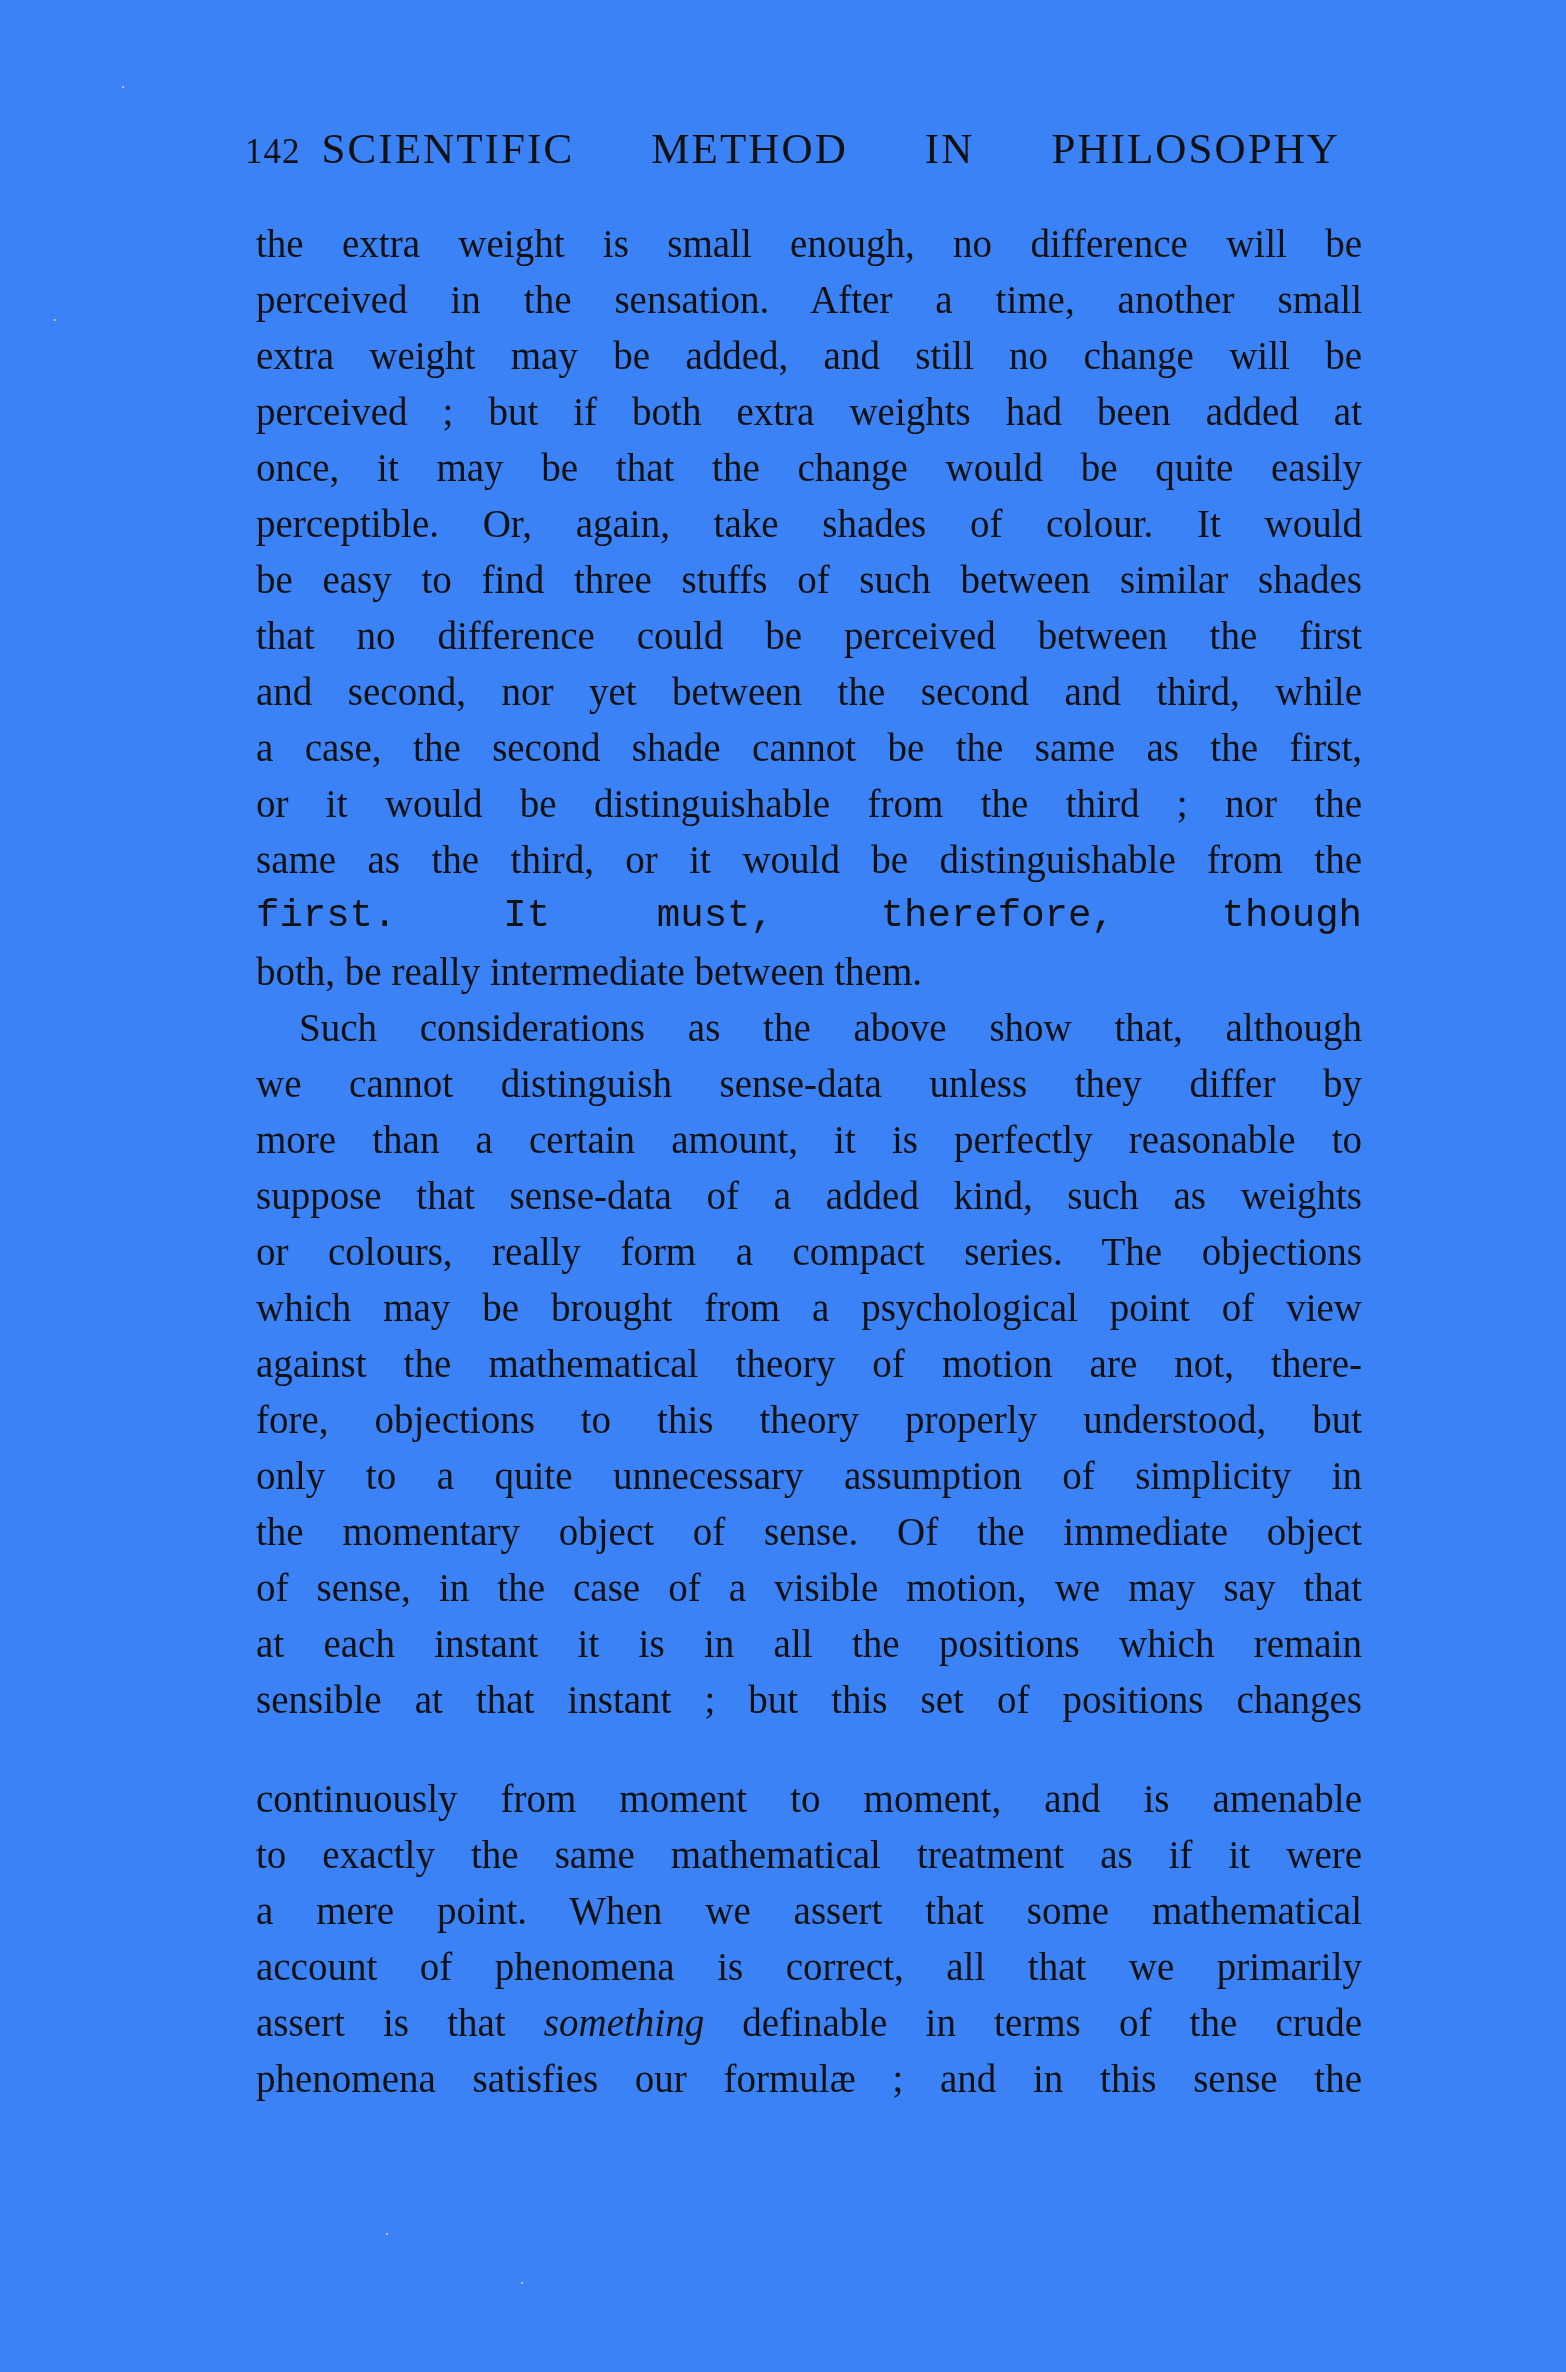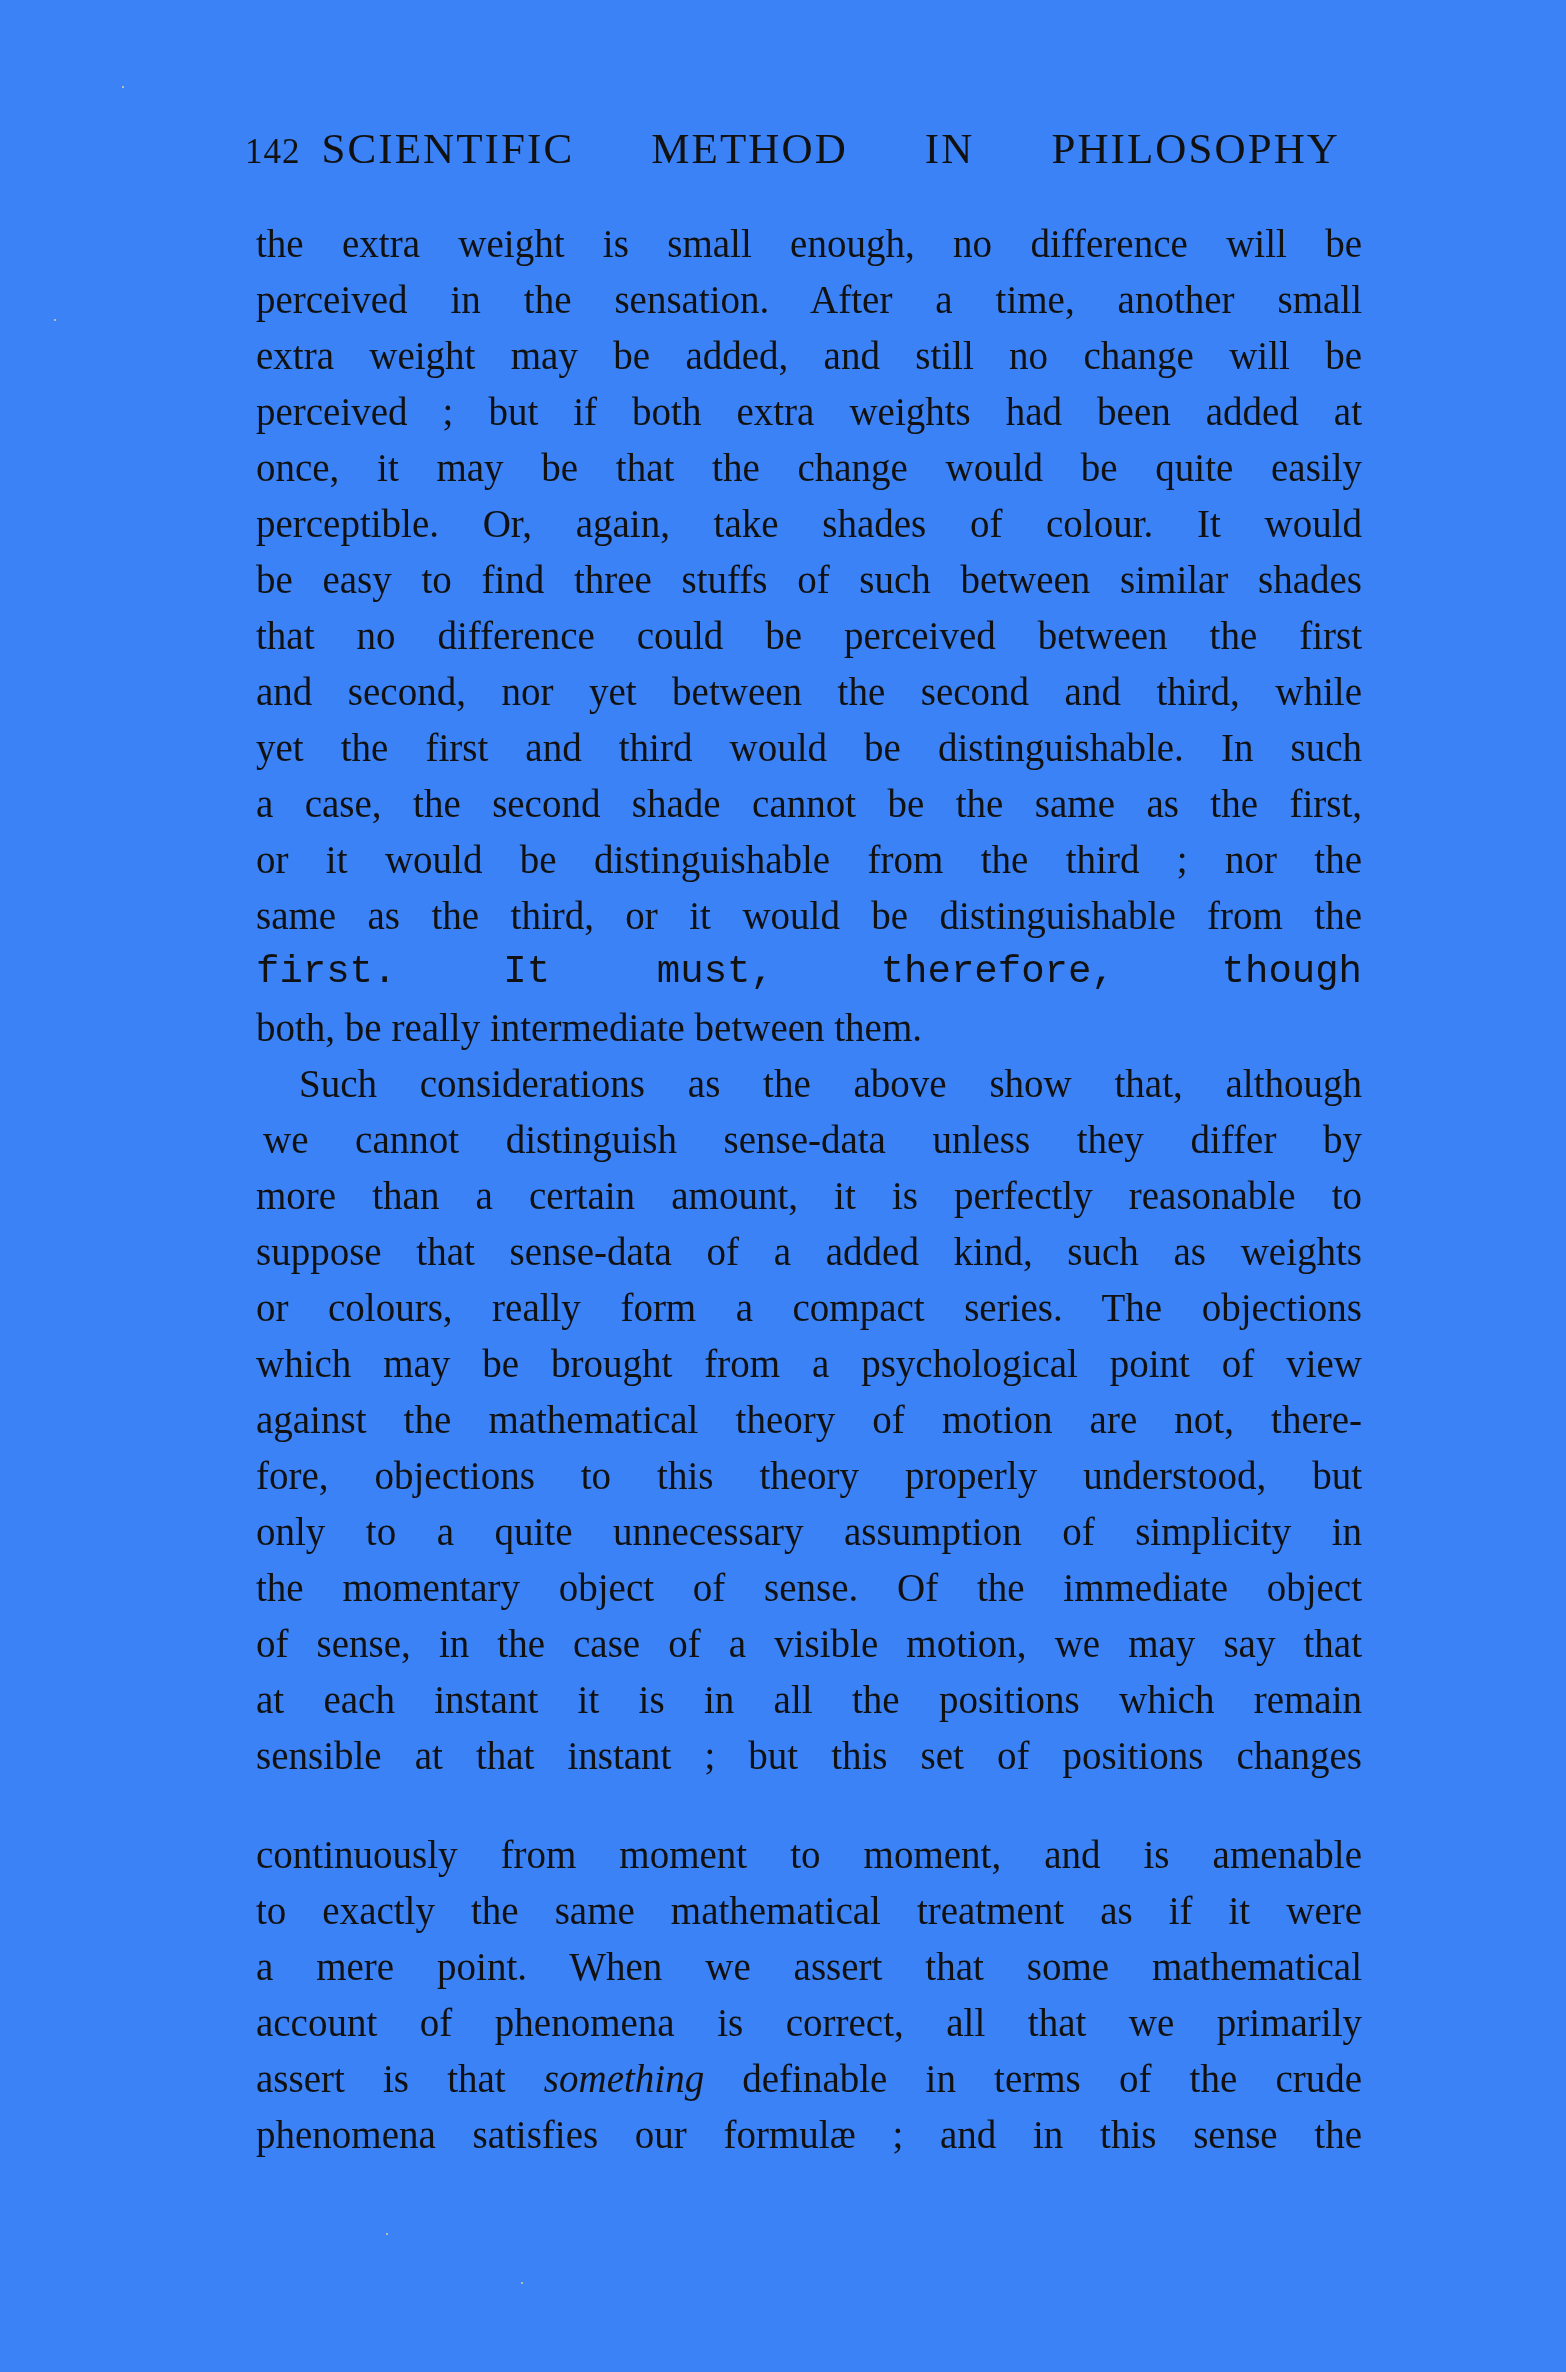--- a/index.html
+++ b/index.html
@@ -38,31 +38,30 @@
     <div>
       <span class="line" style="white-space: normal; overflow: hidden;">the extra weight is small enough, no difference will be</span>
       <span class="line" style="white-space: normal; overflow: hidden;">perceived in the sensation.  After a time, another small</span>
       <span class="line" style="white-space: normal; overflow: hidden;">extra weight may be added, and still no change will be</span>
       <span class="line" style="white-space: normal; overflow: hidden;">perceived ; but if both extra weights had been added at</span>
       <span class="line" style="white-space: normal; overflow: hidden;">once, it may be that the change would be quite easily</span>
       <span class="line" style="white-space: normal; overflow: hidden;">perceptible.  Or, again, take shades of colour.  It would</span>
       <span class="line" style="white-space: normal; overflow: hidden;">be easy to find three stuffs of such between similar shades</span>
       <span class="line" style="white-space: normal; overflow: hidden;">that no difference could be perceived between the first</span>
       <span class="line" style="white-space: normal; overflow: hidden;">and second, nor yet between the second and third, while</span>
-      <span class="line" style="white-space: normal; overflow: hidden;">yet the first and third would be distinguishable.  In such</span>
       <span class="line" style="white-space: normal; overflow: hidden;">a case, the second shade cannot be the same as the first,</span>
       <span class="line" style="white-space: normal; overflow: hidden;">or it would be distinguishable from the third ; nor the</span>
       <span class="line" style="white-space: normal; overflow: hidden;">same as the third, or it would be distinguishable from the</span>
       <span class="line" style="white-space: normal; overflow: hidden; font-family: Liberation Mono, monospace;">first.  It must, therefore, though indistinguishable from</span>
       <span class="line last" style="white-space: normal; overflow: hidden; font-family: Liberation Serif, serif;">both, be really intermediate between them.</span>
     </div>
 
     <div>
       <span class="line indent" style="white-space: normal; overflow: hidden;">Such considerations as the above show that, although</span>
-      <span class="line" style="white-space: normal; overflow: hidden; margin-left: 7px;">we cannot distinguish sense-data unless they differ by</span>
+      <span class="line" style="white-space: normal; overflow: hidden;">we cannot distinguish sense-data unless they differ by</span>
       <span class="line" style="white-space: normal; overflow: hidden;">more than a certain amount, it is perfectly reasonable to</span>
       <span class="line" style="white-space: normal; overflow: hidden;">suppose that sense-data of a added kind, such as weights</span>
       <span class="line" style="white-space: normal; overflow: hidden;">or colours, really form a compact series.  The objections</span>
       <span class="line" style="white-space: normal; overflow: hidden;">which may be brought from a psychological point of view</span>
       <span class="line" style="white-space: normal; overflow: hidden;">against the mathematical theory of motion are not, there-</span>
       <span class="line" style="white-space: normal; overflow: hidden;">fore, objections to this theory properly understood, but</span>
       <span class="line" style="white-space: normal; overflow: hidden;">only to a quite unnecessary assumption of simplicity in</span>
       <span class="line" style="white-space: normal; overflow: hidden;">the momentary object of sense.  Of the immediate object</span>
       <span class="line" style="white-space: normal; overflow: hidden;">of sense, in the case of a visible motion, we may say that</span>
       <span class="line" style="white-space: normal; overflow: hidden;">at each instant it is in all the positions which remain</span>

